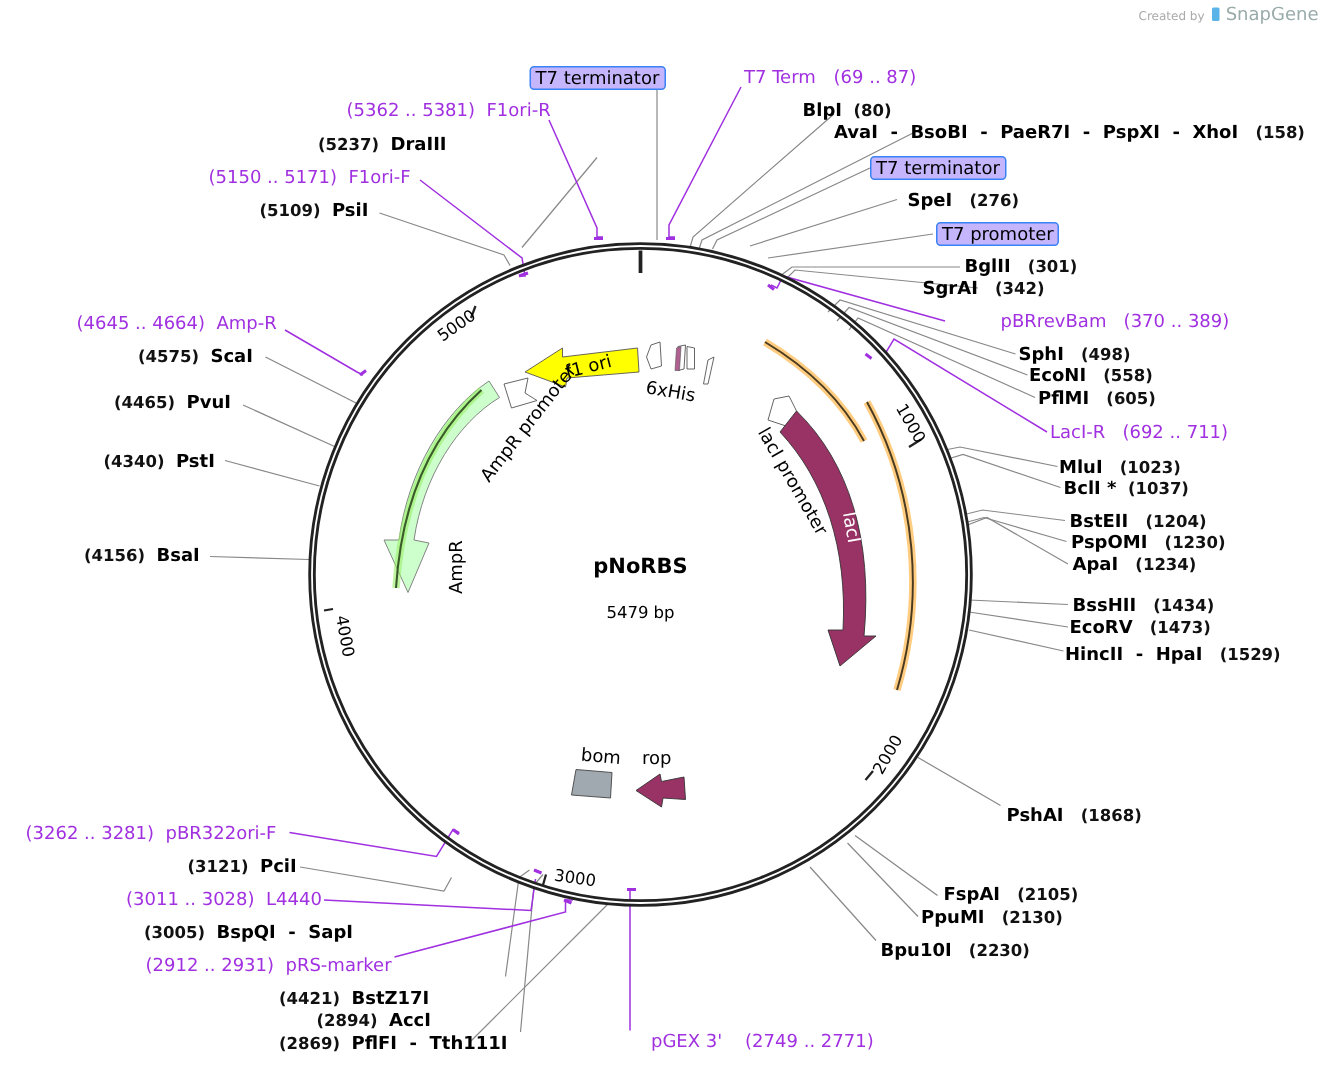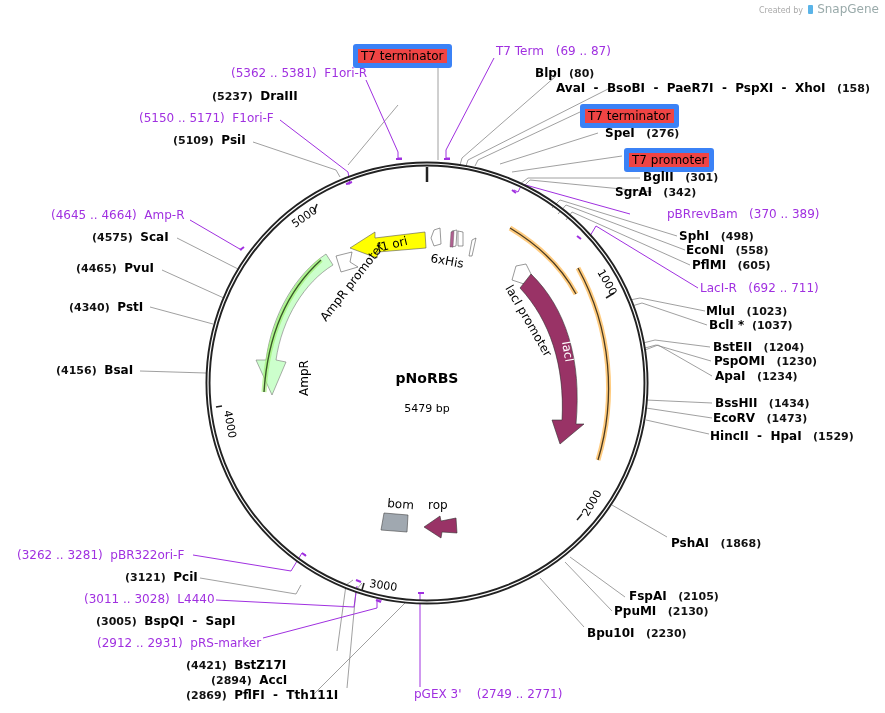--- a/index.html
+++ b/index.html
@@ -2,21 +2,21 @@
 <html><head>
 <meta charset="utf-8">
 <style>
   html,body{margin:0;padding:0;background:#fff;}
   body{width:885px;height:713px;position:relative;overflow:hidden;font-family:"DejaVu Sans","Liberation Sans",sans-serif;}
   svg{position:absolute;left:0;top:0;}
   .lbl{position:absolute;white-space:nowrap;font-size:12px;line-height:14px;color:#000;}
   .enz b{font-weight:bold;}
   .pos{font-size:11px;color:#111;font-weight:bold;}
   .primer{color:#a030e0;}
-  .boxed{border:5px solid #3b82f6;border-radius:3px;padding:0 3px;background:#ef4444;font-size:12px;line-height:14px;}
+  .boxed{border:1px solid #3b82f6;border-radius:3px;padding:0 3px;background:#c4b5fd;font-size:12px;line-height:14px;}
   .sep{margin:0 4px;}
   .brand{position:absolute;right:6px;top:2px;font-size:8px;color:#aaa;}
   .brand .sg{font-size:12px;color:#9aa;}
   .title{position:absolute;left:427px;top:370px;transform:translateX(-50%);text-align:center;}
   .title .name{font-weight:bold;font-size:14px;line-height:16px;}
   .title .bp{font-size:11px;line-height:13px;margin-top:16px;}
 </style>
 </head>
 <body>
 
@@ -159,21 +159,21 @@
 <div class="lbl enz" style="left:713px;top:340px;"><b>BstEII</b> &nbsp;&nbsp;<span class="pos">(1204)</span></div>
 <div class="lbl enz" style="left:714px;top:354px;"><b>PspOMI</b> &nbsp;&nbsp;<span class="pos">(1230)</span></div>
 <div class="lbl enz" style="left:715px;top:369px;"><b>ApaI</b> &nbsp;&nbsp;<span class="pos">(1234)</span></div>
 <div class="lbl enz" style="left:715px;top:396px;"><b>BssHII</b> &nbsp;&nbsp;<span class="pos">(1434)</span></div>
 <div class="lbl enz" style="left:713px;top:411px;"><b>EcoRV</b> &nbsp;&nbsp;<span class="pos">(1473)</span></div>
 <div class="lbl enz" style="left:710px;top:429px;"><b style="white-space:pre">HincII  -  HpaI</b> &nbsp;&nbsp;<span class="pos">(1529)</span></div>
 <div class="lbl enz" style="left:671px;top:536px;"><b>PshAI</b> &nbsp;&nbsp;<span class="pos">(1868)</span></div>
 <div class="lbl enz" style="left:629px;top:589px;"><b>FspAI</b> &nbsp;&nbsp;<span class="pos">(2105)</span></div>
 <div class="lbl enz" style="left:614px;top:604px;"><b>PpuMI</b> &nbsp;&nbsp;<span class="pos">(2130)</span></div>
 <div class="lbl enz" style="left:587px;top:626px;"><b>Bpu10I</b> &nbsp;&nbsp;<span class="pos">(2230)</span></div>
-<div class="lbl primer" style="left:414px;top:687px;text-align:center;"><span>pGEX 3'</span> &nbsp;&nbsp;&nbsp;<span>(2749 .. 2771)</span></div>
+<div class="lbl primer" style="left:434px;top:687px;text-align:center;"><span>pGEX 3'</span> &nbsp;&nbsp;&nbsp;<span>(2749 .. 2771)</span></div>
 
 <div class="lbl boxed" style="left:353px;top:44px;">T7 terminator</div>
 <div class="lbl primer" style="left:215px;top:66px;margin-left:16px;"><span>(5362 .. 5381)</span>&nbsp; <span>F1ori-R</span></div>
 <div class="lbl enz" style="left:212px;top:89px;"><span class="pos">(5237)</span>&nbsp; <b>DraIII</b></div>
 <div class="lbl primer" style="left:139px;top:111px;"><span>(5150 .. 5171)</span>&nbsp; <span>F1ori-F</span></div>
 <div class="lbl enz" style="left:173px;top:133px;"><span class="pos">(5109)</span>&nbsp; <b>PsiI</b></div>
 <div class="lbl primer" style="left:51px;top:208px;"><span>(4645 .. 4664)</span>&nbsp; <span>Amp-R</span></div>
 <div class="lbl enz" style="left:92px;top:230px;"><span class="pos">(4575)</span>&nbsp; <b>ScaI</b></div>
 <div class="lbl enz" style="left:76px;top:261px;"><span class="pos">(4465)</span>&nbsp; <b>PvuI</b></div>
 <div class="lbl enz" style="left:69px;top:300px;"><span class="pos">(4340)</span>&nbsp; <b>PstI</b></div>

